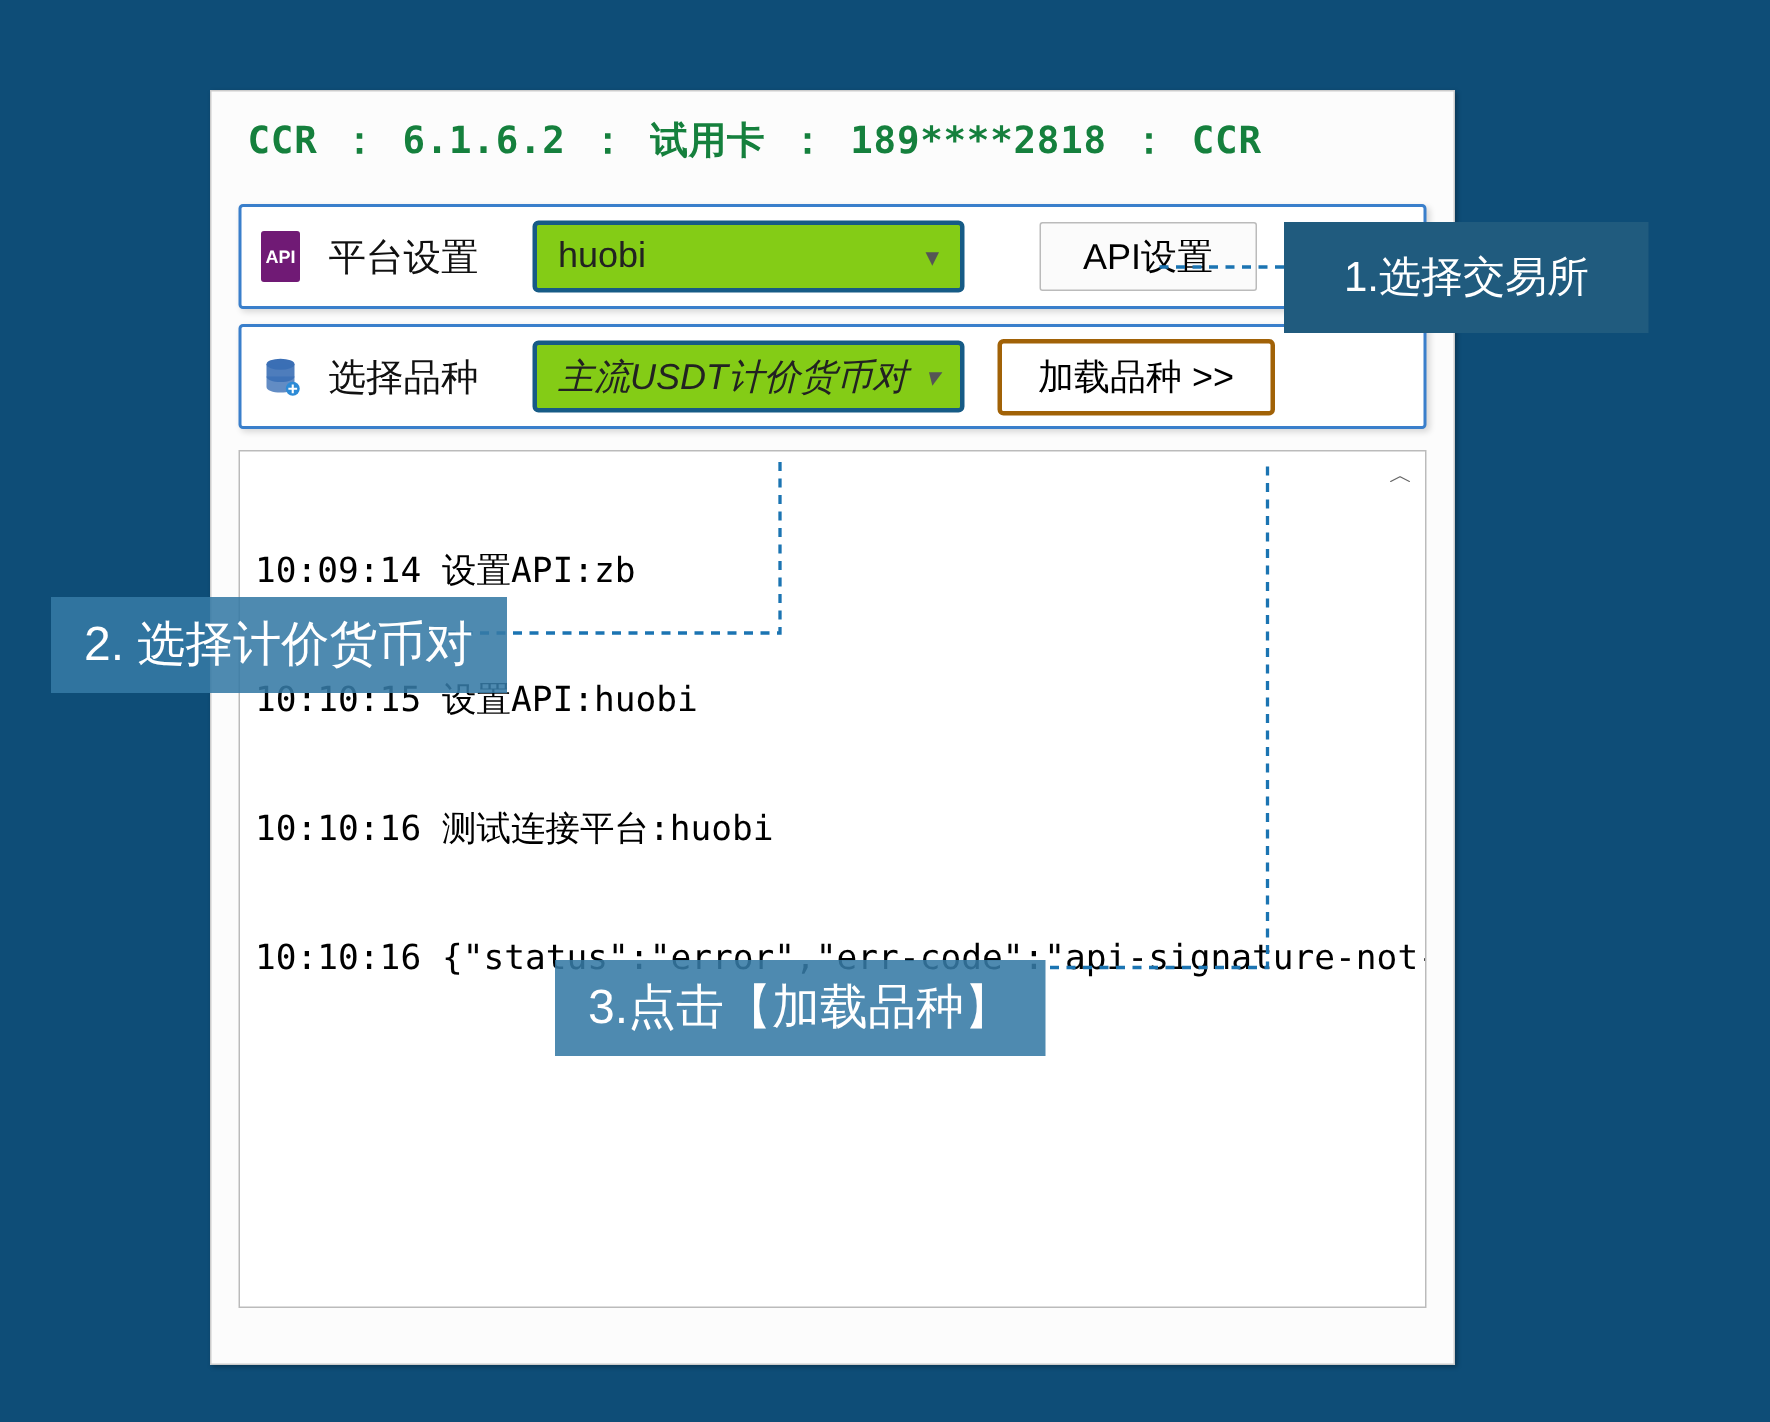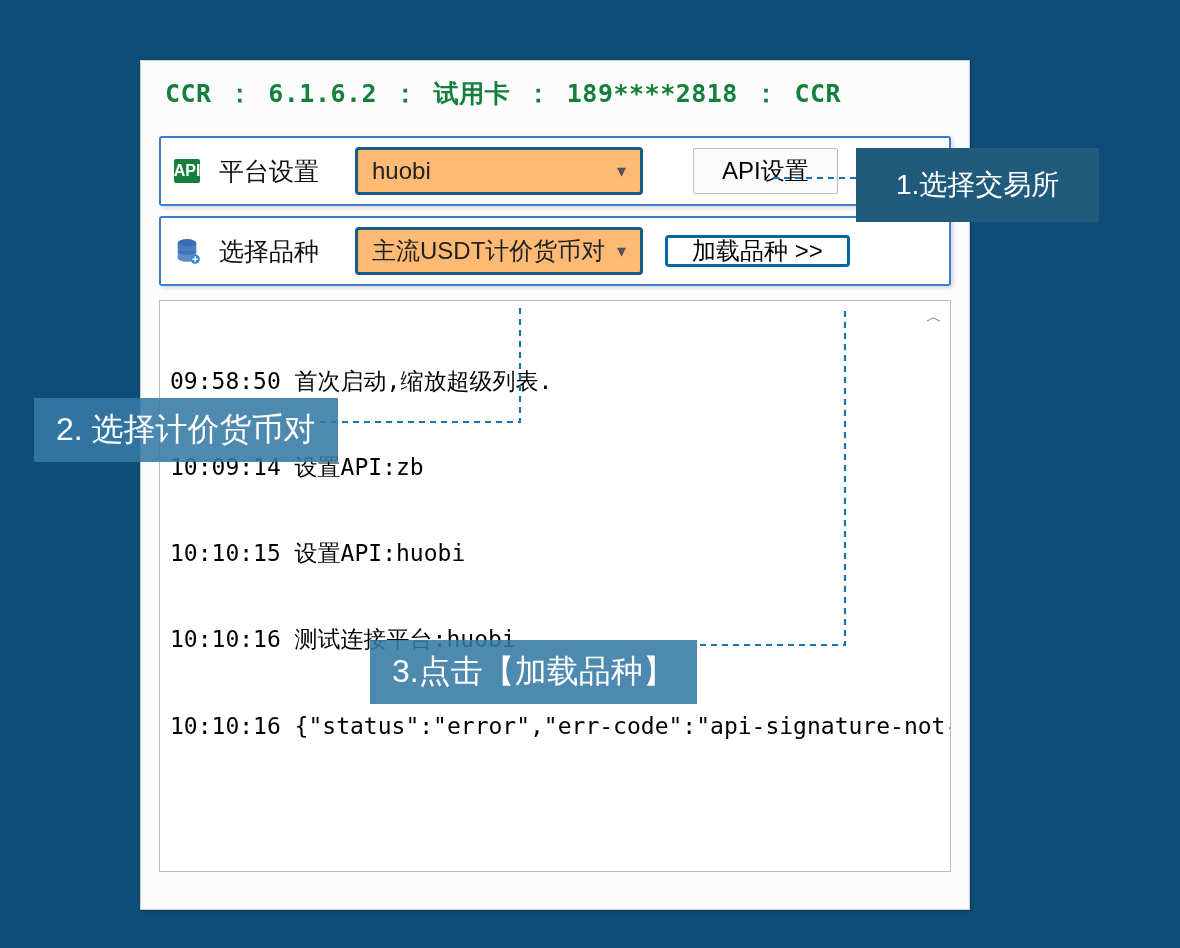--- a/index.html
+++ b/index.html
@@ -43,26 +43,26 @@
     .icon-box {
       width: 28px;
       height: 28px;
       display: flex;
       align-items: center;
       justify-content: center;
       margin-right: 18px;
       flex-shrink: 0;
     }
     .api-icon-bg {
-      background: #15803d;
+      background: #701a75;
       color: #fff;
-      font-size: 16px;
+      font-size: 12px;
       font-weight: bold;
       width: 26px;
-      height: 24px;
+      height: 34px;
       display: flex;
       align-items: center;
       justify-content: center;
       border-radius: 2px;
     }
     .db-icon {
       font-size: 28px;
       color: #3b6fb5;
       line-height: 1;
     }
@@ -75,48 +75,48 @@
     }
     .dropdown {
       border: 3px solid #165b86;
       border-radius: 4px;
       height: 48px;
       display: flex;
       align-items: center;
       padding: 0 14px;
       font-size: 24px;
       color: #222;
-      background: #fdba74;
+      background: #84cc16;
       justify-content: space-between;
       cursor: pointer;
     }
     .dd1 { width: 288px; }
-    .dd2 { width: 288px; }
+    .dd2 { width: 288px; font-style: italic; }
     .chev-down {
       font-size: 18px;
       color: #555;
       margin-left: 10px;
     }
     .api-btn {
       margin-left: 50px;
       height: 46px;
       border: 1px solid #bbb;
       background: #fbfbfb;
       font-size: 24px;
       color: #000;
       padding: 0 28px;
       display: flex;
       align-items: center;
       border-radius: 2px;
       cursor: pointer;
     }
     .load-btn {
       margin-left: 22px;
-      height: 32px;
-      border: 3px solid #0369a1;
+      height: 51px;
+      border: 3px solid #a16207;
       border-radius: 4px;
       background: #fff;
       font-size: 24px;
       color: #000;
       padding: 0 24px;
       display: flex;
       align-items: center;
       cursor: pointer;
     }
     .log-area {
@@ -223,21 +223,20 @@
     <div class="dropdown dd2">
       <span>主流USDT计价货币对</span>
       <span class="chev-down">▾</span>
     </div>
     <div class="load-btn">加载品种 &gt;&gt;</div>
   </div>
 
   <div class="log-area">
     <div class="scroll-up">︿</div>
     <div class="log-content">
-      <span class="log-line">09:58:50 首次启动,缩放超级列表.</span>
       <span class="log-line">10:09:14 设置API:zb</span>
       <span class="log-line">10:10:15 设置API:huobi</span>
       <span class="log-line">10:10:16 测试连接平台:huobi</span>
       <span class="log-line">10:10:16 {"status":"error","err-code":"api-signature-not-</span>
       
       
       
       
       
     </div>

